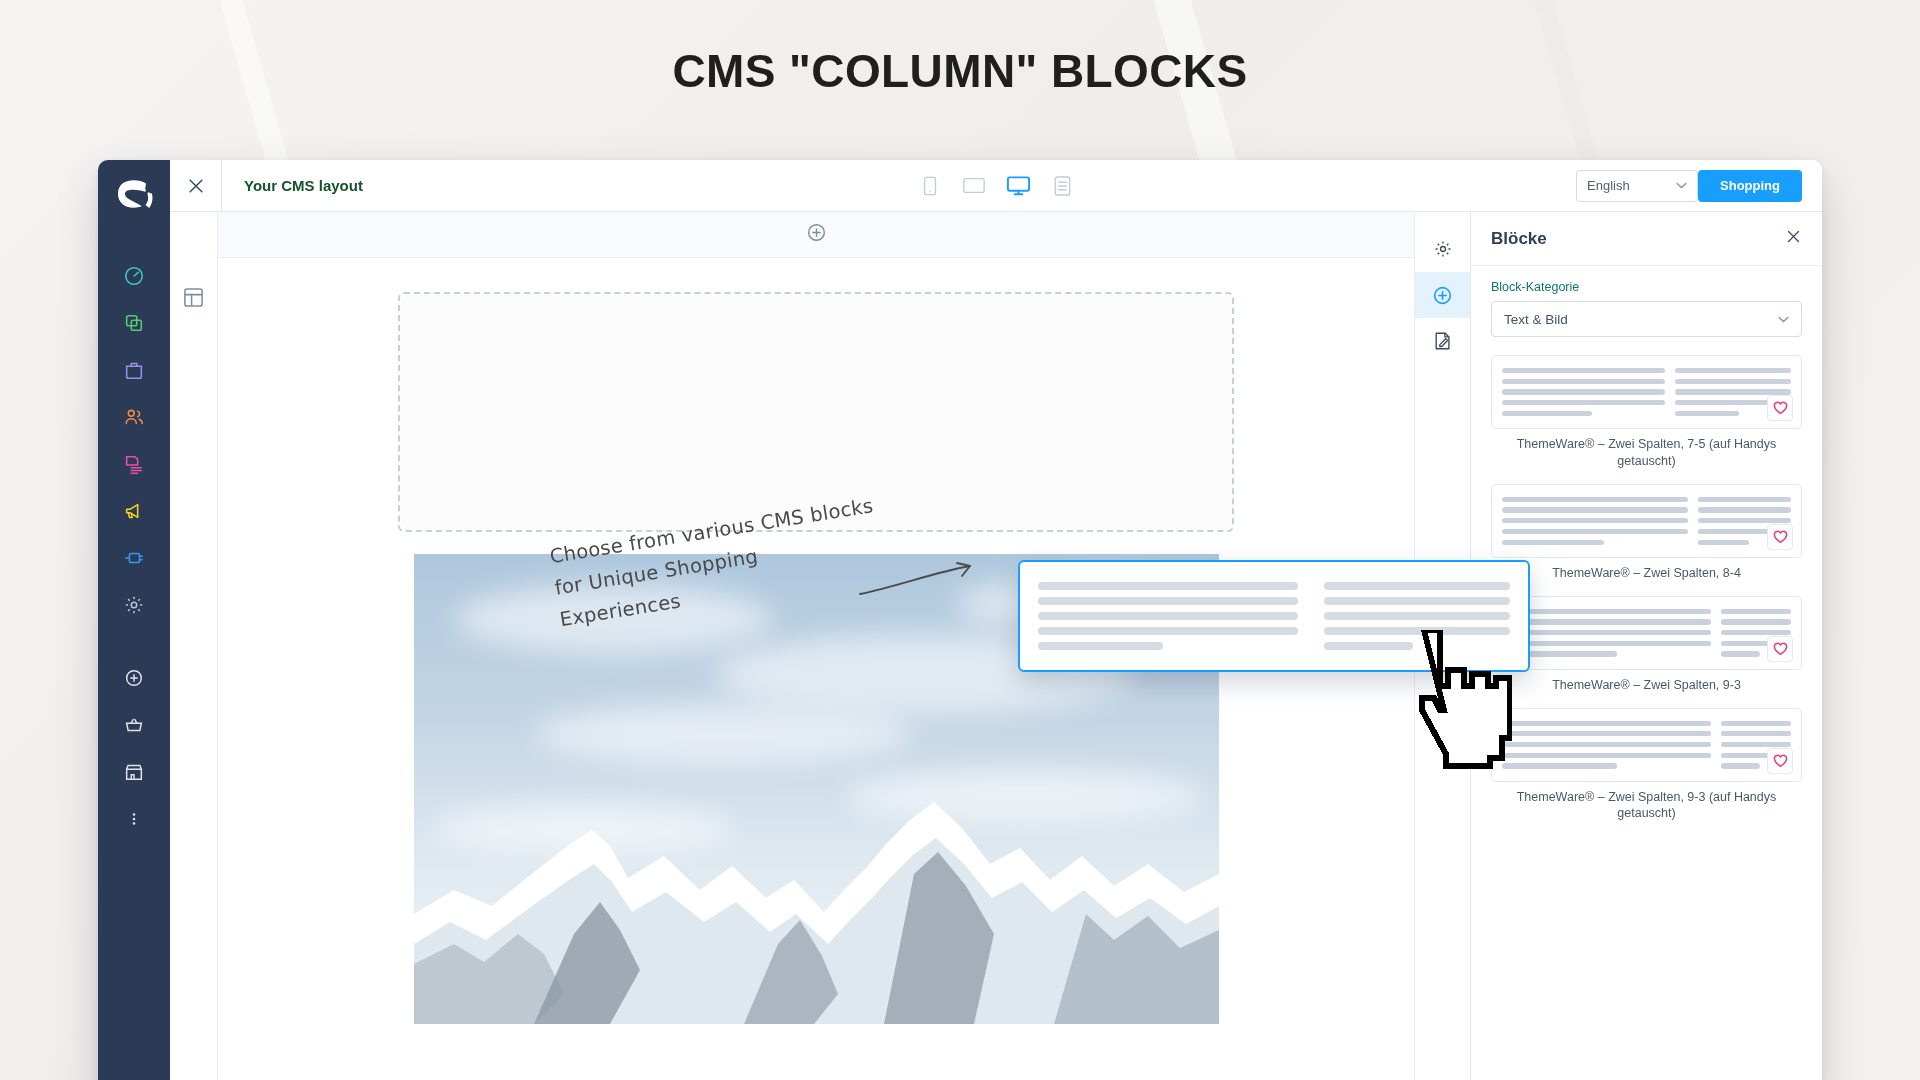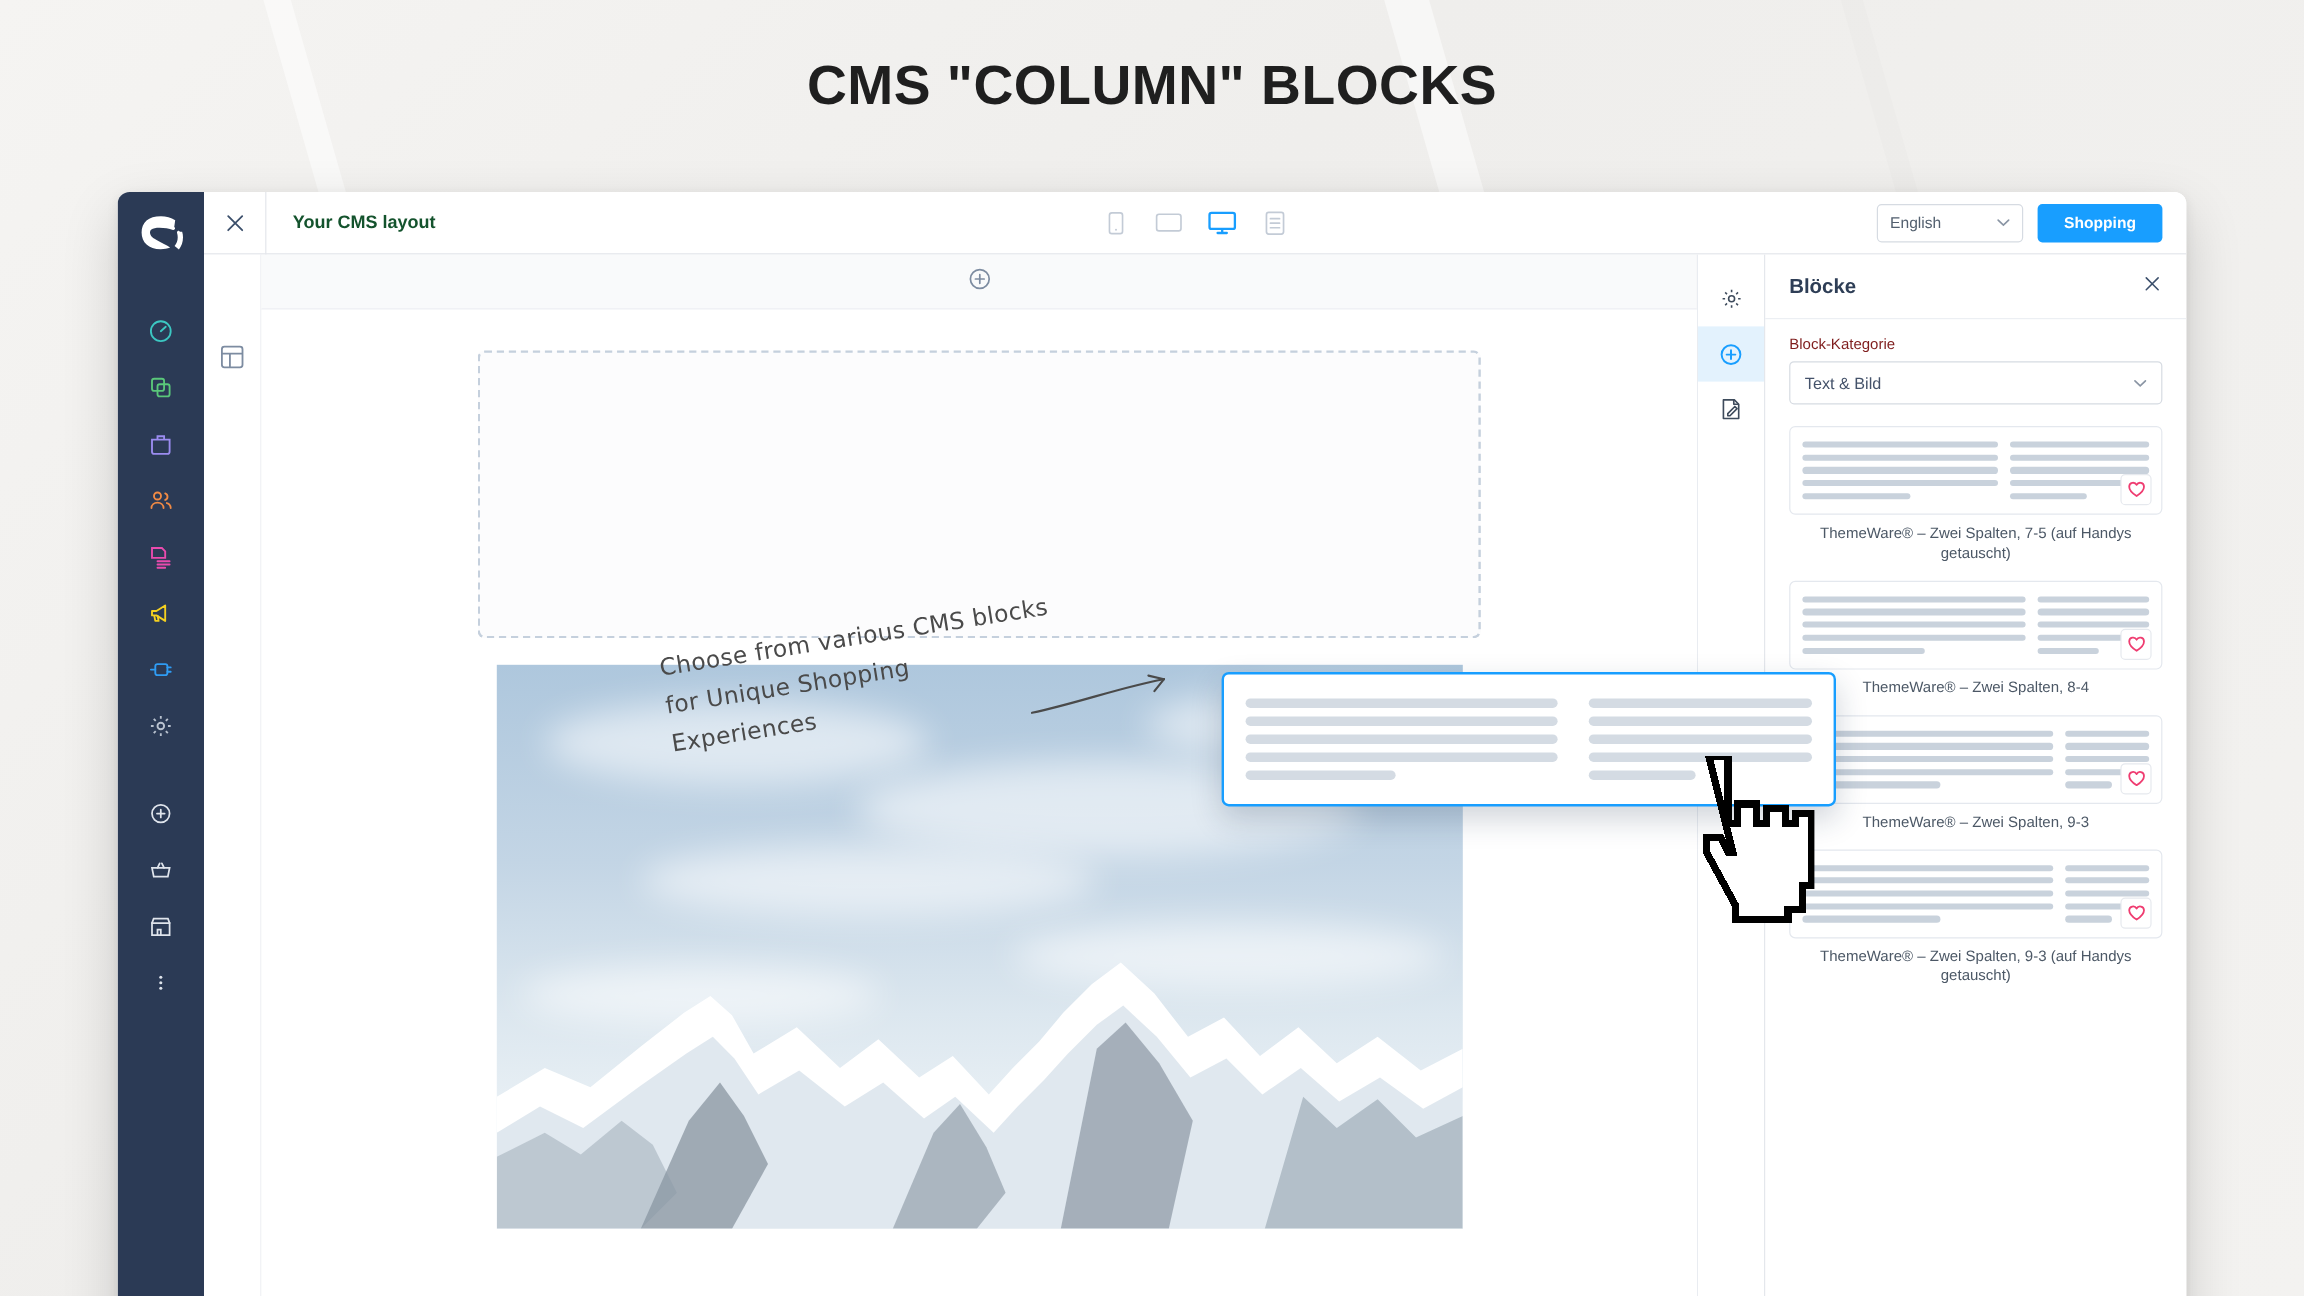--- a/index.html
+++ b/index.html
@@ -71,21 +71,21 @@
   #topbar-title {
     font-size: 15px; font-weight: bold; color: #14532d;
     padding-left: 22px;
   }
   #device-toggle {
     position: absolute; left: 50%; transform: translateX(-50%);
     display: flex; gap: 18px; align-items: center;
   }
   .dev-ico { width: 26px; height: 26px; display:flex; align-items:center; justify-content:center; }
   #topbar-right {
-    margin-left: auto; display: flex; align-items: flex-start; gap: 12px;
+    margin-left: auto; display: flex; align-items: flex-start; 
     padding-right: 20px;
   }
   #lang-select {
     width: 122px; height: 32px;
     border: 1px solid #d6dbe2; border-radius: 4px;
     display: flex; align-items: center; justify-content: space-between;
     padding: 0 10px; font-size: 13px; color: #53606f; background: #fff;
   }
   #save-btn {
     height: 32px; padding: 0 22px; border-radius: 4px;
@@ -158,21 +158,21 @@
     display: flex; flex-direction: column;
   }
   #panel-head {
     height: 54px; flex: 0 0 54px;
     display: flex; align-items: center; justify-content: space-between;
     padding: 0 20px;
     border-bottom: 1px solid #eceff3;
   }
   #panel-title { font-size: 17px; font-weight: bold; color: #2e3e56; }
   #panel-body { flex: 1; padding: 14px 20px 0; overflow: hidden; }
-  #cat-label { font-size: 12.5px; color: #7f1d1d; margin-bottom: 7px; }
+  #cat-label { font-size: 12.5px; color: #0f766e; margin-bottom: 7px; }
   #cat-select {
     height: 36px; border: 1px solid #d6dbe2; border-radius: 4px;
     display: flex; align-items: center; justify-content: space-between;
     padding: 0 12px; font-size: 13.5px; color: #44526a; margin-bottom: 18px;
   }
   .block-item { margin-bottom: 14px; }
   .block-card {
     height: 74px; border: 1px solid #e4e8ee; border-radius: 5px;
     background: #fff; position: relative;
     display: flex; gap: 10px; padding: 12px 10px;

